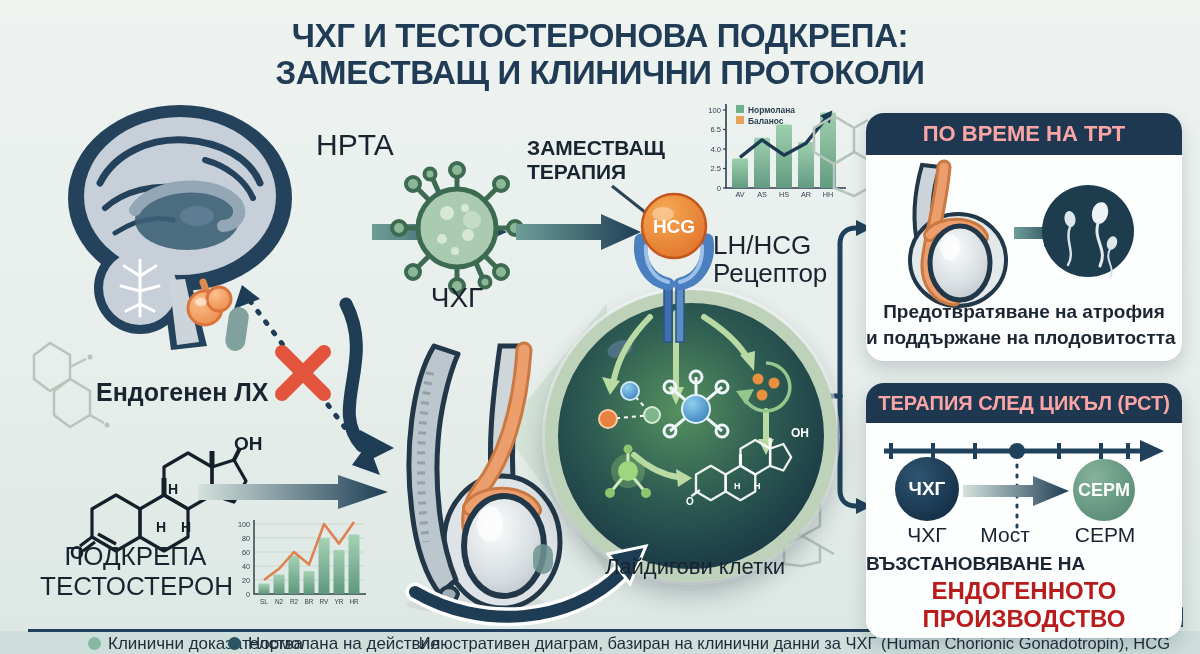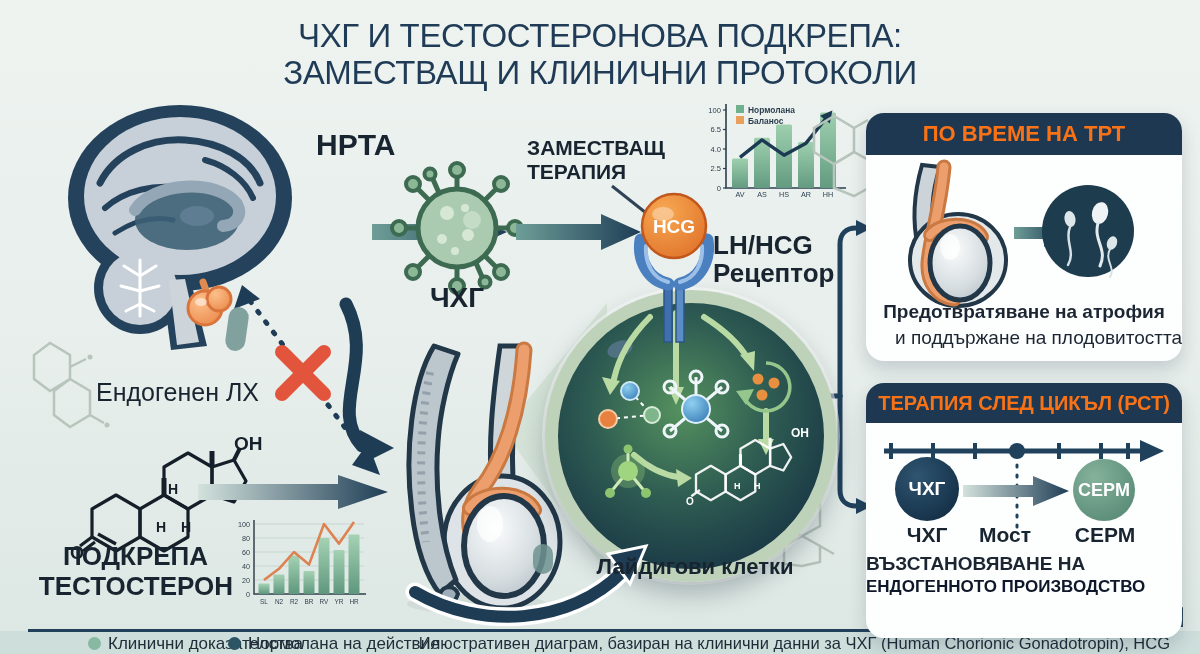--- a/index.html
+++ b/index.html
@@ -1,23 +1,23 @@
 <!DOCTYPE html>
 <html><head>
 <meta charset="utf-8">
 <style>
   html,body{margin:0;padding:0;}
   body{font-family:"Liberation Sans",sans-serif;background:#cfd8d4;}
   #canvas{position:relative;width:1200px;height:654px;overflow:hidden;
     background:linear-gradient(180deg,#eef3f0 0%,#e7eeeb 55%,#dce7e3 100%);}
   .abs{position:absolute;}
-  .ttl{width:100%;text-align:center;font-weight:400;font-size:33px;letter-spacing:-0.4px;color:#1f3b55;}
-  .lbl{color:#18242f;font-weight:700;}
+  .ttl{width:100%;text-align:center;font-weight:700;font-size:33px;letter-spacing:-0.4px;color:#1f3b55;}
+  .lbl{color:#18242f;font-weight:400;}
   .box{background:#fdfefe;border-radius:18px;box-shadow:0 8px 18px rgba(25,45,65,.18);overflow:hidden;}
-  .box-header{background:#1e3852;color:#f97316;font-weight:800;text-align:center;}
+  .box-header{background:#1e3852;color:#fca5a5;font-weight:800;text-align:center;}
   .box-body{position:relative;}
   .cell{box-sizing:border-box;border:13px solid #bed2ba;border-radius:50%;
     background:radial-gradient(circle at 46% 40%,#55915e 0%,#2e5c52 42%,#1b3a46 76%,#16313d 100%);
     box-shadow:0 12px 24px rgba(20,40,55,.28),0 0 0 3px rgba(255,255,255,.55);}
   .pill{border-radius:50%;color:#fff;font-weight:800;display:flex;align-items:center;justify-content:center;}
   .footer-strip{background:#cddedb;}
   .cap{background:#6e9390;border-radius:10px;opacity:.85;}
   svg{display:block;overflow:visible;}
   text{font-family:"Liberation Sans",sans-serif;}
 </style>
@@ -278,21 +278,21 @@
   <svg class="abs" style="left:28px;top:335px" width="85" height="115">
     <g stroke="#b7c5bc" stroke-width="2.5" fill="none">
       <polygon points="22,8 6,20 6,44 22,56 42,44 42,20"></polygon>
       <polygon points="42,44 26,56 26,80 42,92 62,80 62,56"></polygon>
       <line x1="42" y1="32" x2="58" y2="24"></line>
         <line x1="62" y1="80" x2="76" y2="88"></line>
     </g>
     <circle cx="62" cy="22" r="2.5" fill="#b7c5bc"></circle>
       <circle cx="79" cy="90" r="2.5" fill="#b7c5bc"></circle>
   </svg>
-  <div class="abs" style="left:96px;top:378px;font-size:25px;font-weight:400;color:#18242f">Ендогенен ЛХ</div>
+  <div class="abs" style="left:96px;top:378px;font-size:25px;font-weight:700;color:#18242f">Ендогенен ЛХ</div>
 
   <svg class="abs" style="left:68px;top:432px" width="185" height="132" viewBox="0 0 185 132">
     <g transform="translate(16,2)" stroke="#151f29" stroke-width="3.2" fill="none" stroke-linejoin="round">
       <polygon points="8,75 8,103 32,117 56,103 56,75 32,61"></polygon>
       <polygon points="56,75 56,103 80,117 104,103 104,75 80,61"></polygon>
       <polygon points="80,33 80,61 104,75 128,61 128,33 104,19"></polygon>
       <polygon points="128,33 128,61 150,68 162,47 150,26"></polygon>
       <line x1="80" y1="61" x2="80" y2="44" stroke-width="5"></line>
       <line x1="128" y1="33" x2="128" y2="17" stroke-width="5"></line>
       <line x1="14" y1="100" x2="32" y2="110"></line>
@@ -418,21 +418,21 @@
       <svg class="abs" style="left:172px;top:26px" width="100" height="100" viewBox="0 0 100 100">
         <circle cx="50" cy="50" r="46" fill="#1d3c4e"></circle>
         <ellipse cx="62" cy="32" rx="8" ry="11" fill="#eef3f5" transform="rotate(14 62 32)"></ellipse>
         <path d="M60,42 C55,60 70,68 62,85" stroke="#e3ebee" stroke-width="3" fill="none" stroke-linecap="round"></path>
         <ellipse cx="32" cy="38" rx="5.5" ry="8" fill="#dde7ea" transform="rotate(-10 32 38)"></ellipse>
         <path d="M32,46 C26,60 38,70 30,84" stroke="#d7e2e6" stroke-width="2.5" fill="none" stroke-linecap="round"></path>
         <ellipse cx="74" cy="62" rx="5" ry="7" fill="#dde7ea" transform="rotate(20 74 62)"></ellipse>
         <path d="M72,68 C66,80 78,86 72,96" stroke="#d7e2e6" stroke-width="2" fill="none" stroke-linecap="round"></path>
       </svg>
       <div class="abs" style="left:0;top:146px;width:316px;text-align:center;font-size:19px;font-weight:600;color:#1c2633">Предотвратяване на атрофия</div>
-      <div class="abs" style="left:0;top:172px;width:316px;text-align:right;font-size:19px;font-weight:400;color:#1c2633">и поддържане на плодовитостта</div>
+      <div class="abs" style="left:0;top:172px;width:316px;text-align:left;font-size:19px;font-weight:700;color:#1c2633">и поддържане на плодовитостта</div>
     </div>
   </div>
 
   <div class="abs box" style="left:866px;top:383px;width:316px;height:255px;z-index:4">
     <div class="box-header" style="height:40px;line-height:40px;font-size:20px">ТЕРАПИЯ СЛЕД ЦИКЪЛ (РСТ)</div>
     <div class="box-body" style="height:190px">
       <svg class="abs" style="left:12px;top:8px" width="292" height="110">
         <line x1="6" y1="20" x2="264" y2="20" stroke="#20415c" stroke-width="5"></line>
         <g stroke="#20415c" stroke-width="4">
           <line x1="13" y1="12" x2="13" y2="28"></line>
@@ -448,21 +448,21 @@
       </svg>
       <div class="abs pill" style="left:29px;top:34px;width:64px;height:64px;font-size:19px;background:radial-gradient(circle at 35% 30%,#2f5570,#16324a 75%)">ЧХГ</div>
       <svg class="abs" style="left:97px;top:50px" width="110" height="36">
         <path d="M0,12 H70 V3 L106,18 L70,33 V24 H0 Z" fill="url(#gB)"></path>
       </svg>
       <div class="abs pill" style="left:207px;top:36px;width:62px;height:62px;font-size:18px;background:radial-gradient(circle at 35% 30%,#85b29b,#5d8f7a 75%)">СЕРМ</div>
       <div class="abs lbl" style="left:26px;top:100px;width:70px;text-align:center;font-size:21px">ЧХГ</div>
       <div class="abs lbl" style="left:104px;top:100px;width:70px;text-align:center;font-size:21px">Мост</div>
       <div class="abs lbl" style="left:204px;top:100px;width:70px;text-align:center;font-size:21px">СЕРМ</div>
       <div class="abs" style="left:0;top:130px;width:316px;font-size:19px;font-weight:800;color:#1c2633">ВЪЗСТАНОВЯВАНЕ НА</div>
-      <div class="abs" style="left:0;top:154px;width:316px;font-size:17px;font-weight:800;color:#0f172a">ЕНДОГЕННОТО ПРОИЗВОДСТВО</div>
+      <div class="abs" style="left:0;top:154px;width:316px;text-align:center;font-size:24px;font-weight:800;color:#b91c1c">ЕНДОГЕННОТО ПРОИЗВОДСТВО</div>
     </div>
   </div>
   <div class="abs" style="left:1080px;top:604px;width:22px;height:22px;background:#fdfefe;transform:rotate(45deg);z-index:3"></div>
 
   <svg class="abs" style="left:1145px;top:607px;z-index:2" width="40" height="22">
     <polygon points="38,0 0,20 38,20" fill="#2a4a5c"></polygon>
   </svg>
   <div class="abs footer-strip" style="left:0;top:631px;width:1200px;height:23px"></div>
   <div class="abs" style="left:28px;top:629px;width:1142px;height:3px;background:#23405a"></div>
   <div class="abs" style="left:88px;top:637px;width:13px;height:13px;border-radius:50%;background:#87b8a2"></div>

